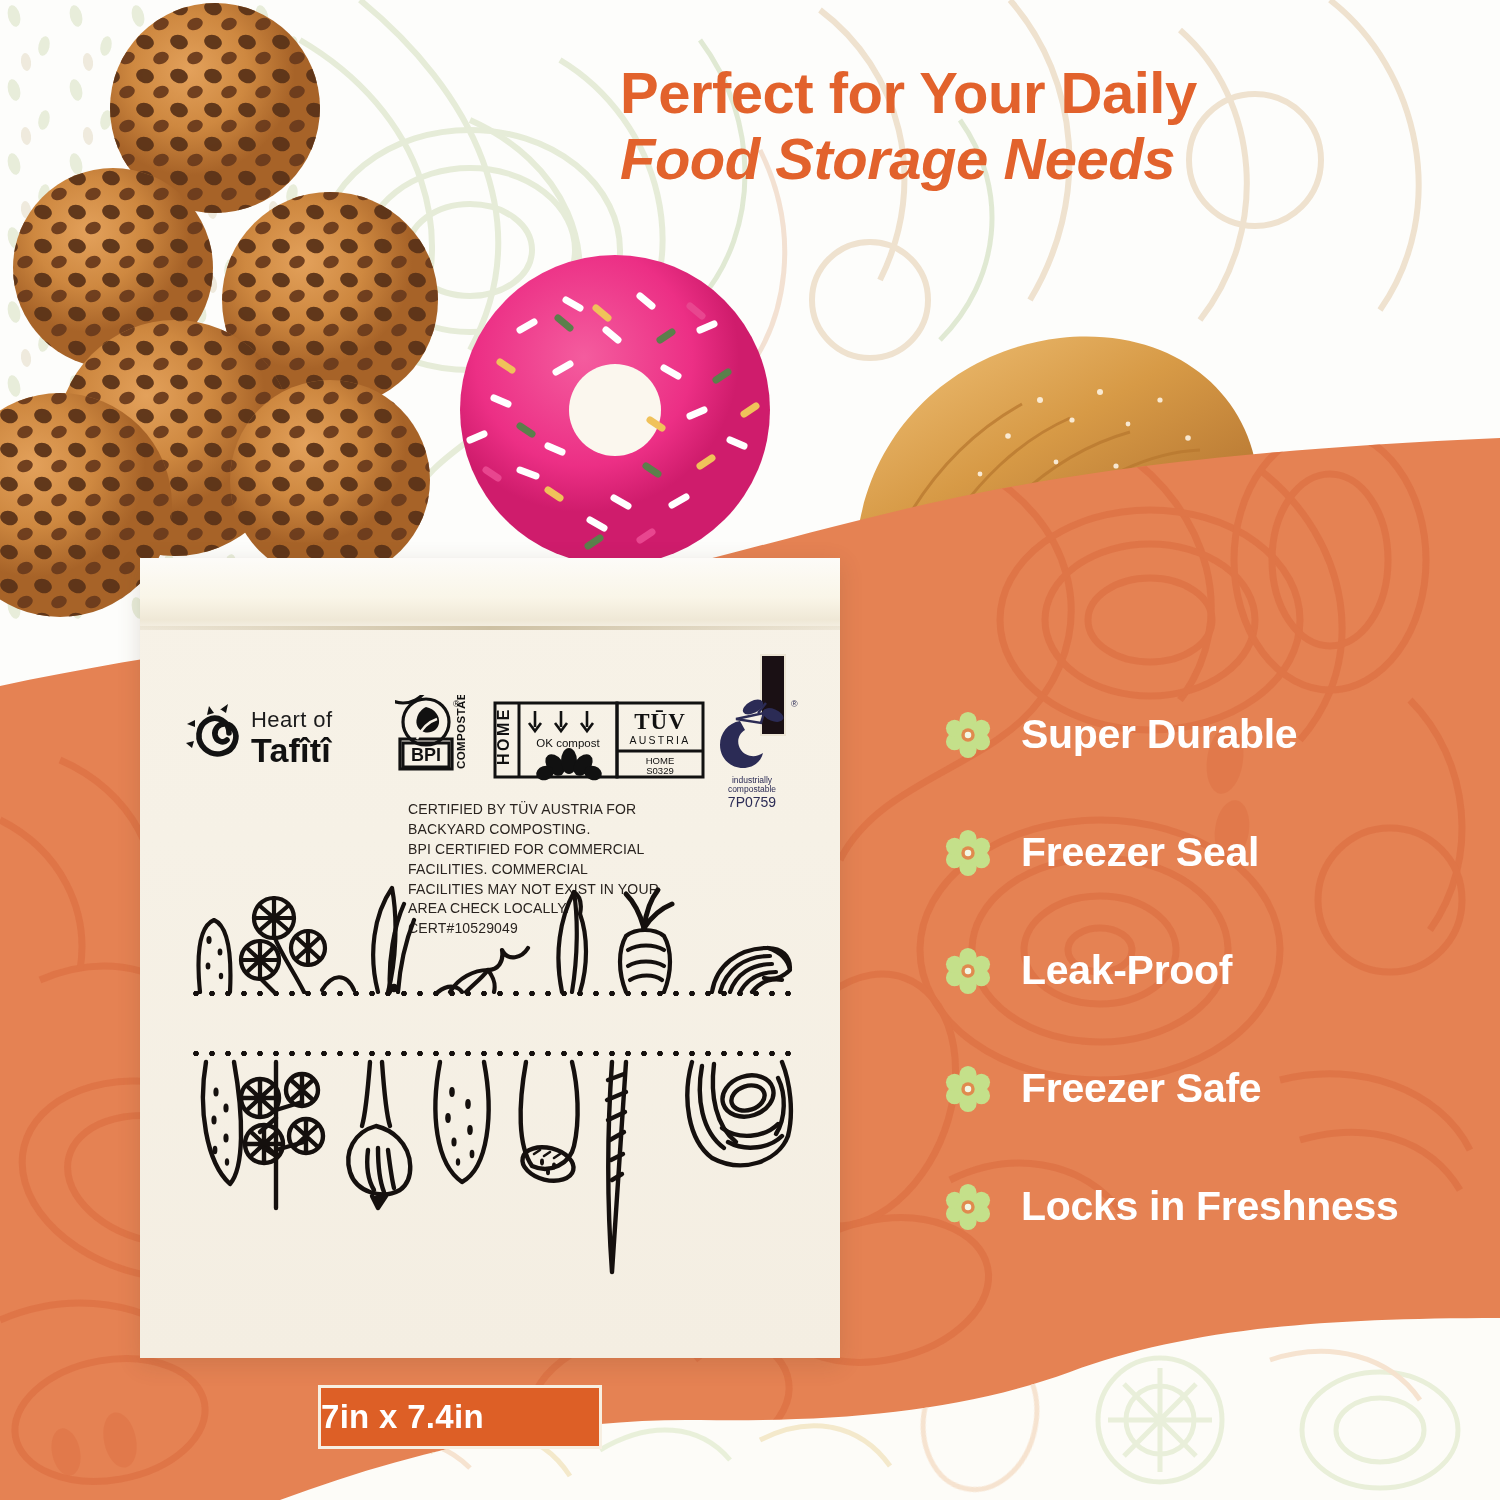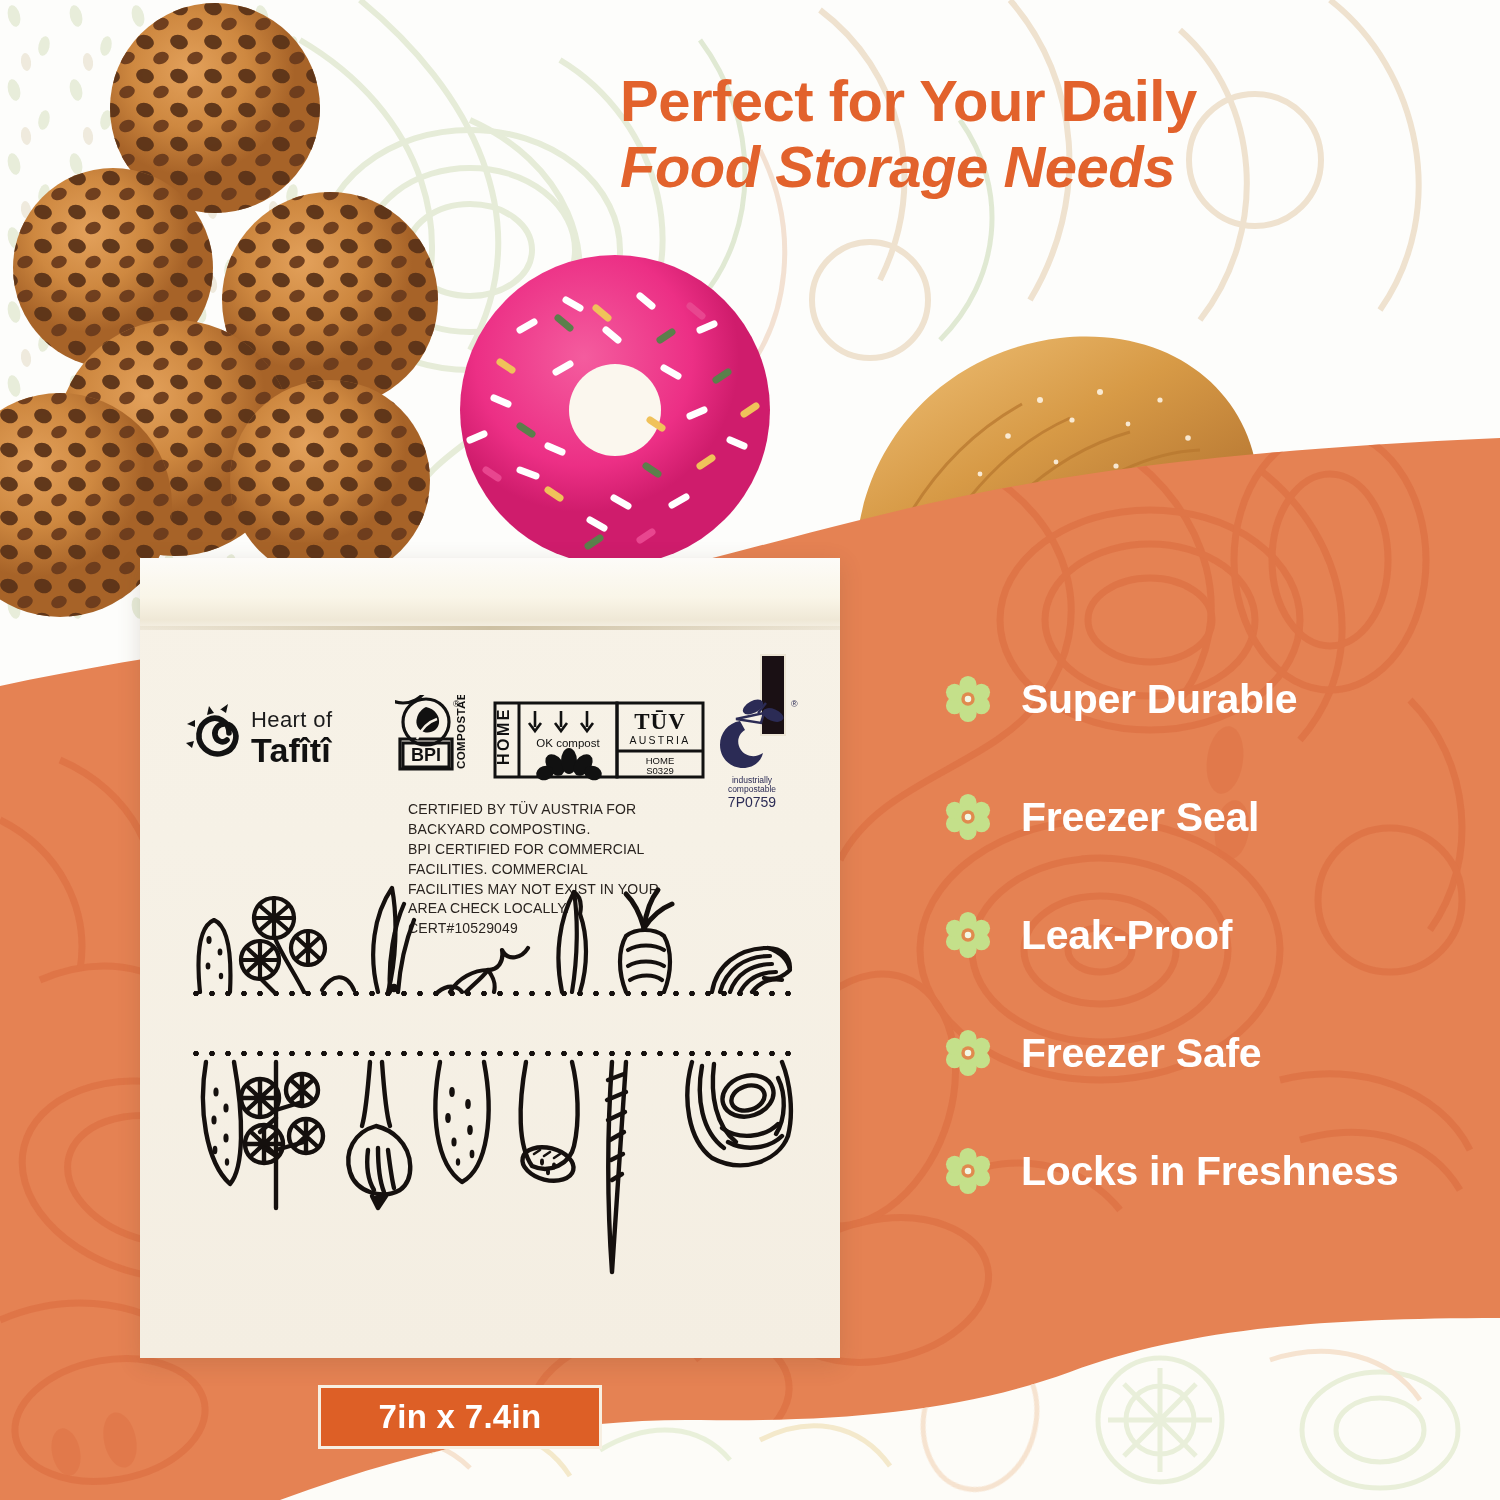--- a/index.html
+++ b/index.html
@@ -12,29 +12,29 @@
   #stage{position:absolute;inset:0;width:1500px;height:1500px;overflow:hidden;}
 
   
   .bg-white{position:absolute;inset:0;background:#fdfdfb;}
   .bg-pattern{position:absolute;inset:0;}
   .orange-wave{position:absolute;inset:0;}
   .bottom-white-wave{position:absolute;inset:0;}
 
   
   .headline{
-    position:absolute;left:620px;top:68px;width:760px;
+    position:absolute;left:620px;top:60px;width:760px;
     font-size:58px;line-height:1.14;font-weight:bold;
     color:#E2622C;letter-spacing:-0.5px;text-align:left;
   }
   .headline .l2{display:block;font-style:italic;}
 
   
   .features{position:absolute;left:945px;top:640px;width:545px;}
-  .feature-row{display:flex;align-items:center;height:118px;}
+  .feature-row{display:flex;align-items:flex-end;height:118px;}
   .flower-icon{width:46px;height:46px;flex:0 0 46px;margin-right:30px;}
   .feature-label{
     color:#ffffff;font-size:41px;font-weight:bold;letter-spacing:-0.3px;
     white-space:nowrap;
   }
 
   
   .bag{
     position:absolute;left:140px;top:558px;width:700px;height:800px;
     background:linear-gradient(180deg,#f7f2e7 0%,#f6f1e6 35%,#f4eee2 100%);
@@ -62,21 +62,21 @@
   .dotline{position:absolute;left:48px;width:604px;height:7px;
     background-image:radial-gradient(circle,#15100e 0 2.6px,transparent 3px);
     background-size:16px 7px;background-repeat:repeat-x;}
   .veg-top{position:absolute;left:42px;top:316px;width:616px;height:120px;}
   .veg-bottom{position:absolute;left:42px;top:500px;width:616px;height:250px;}
 
   
   .size-badge{
     position:absolute;left:318px;top:1385px;width:278px;height:58px;
     background:#DD5F26;border:3px solid #f7efe2;
-    display:flex;align-items:center;justify-content:center;
+    display:flex;align-items:center;
   }
   .size-badge span{color:#fff;font-size:33px;font-weight:bold;letter-spacing:.3px;}
 </style>
 </head>
 <body>
 
 <div id="stage">
 
   <div class="bg-white"></div>
 

